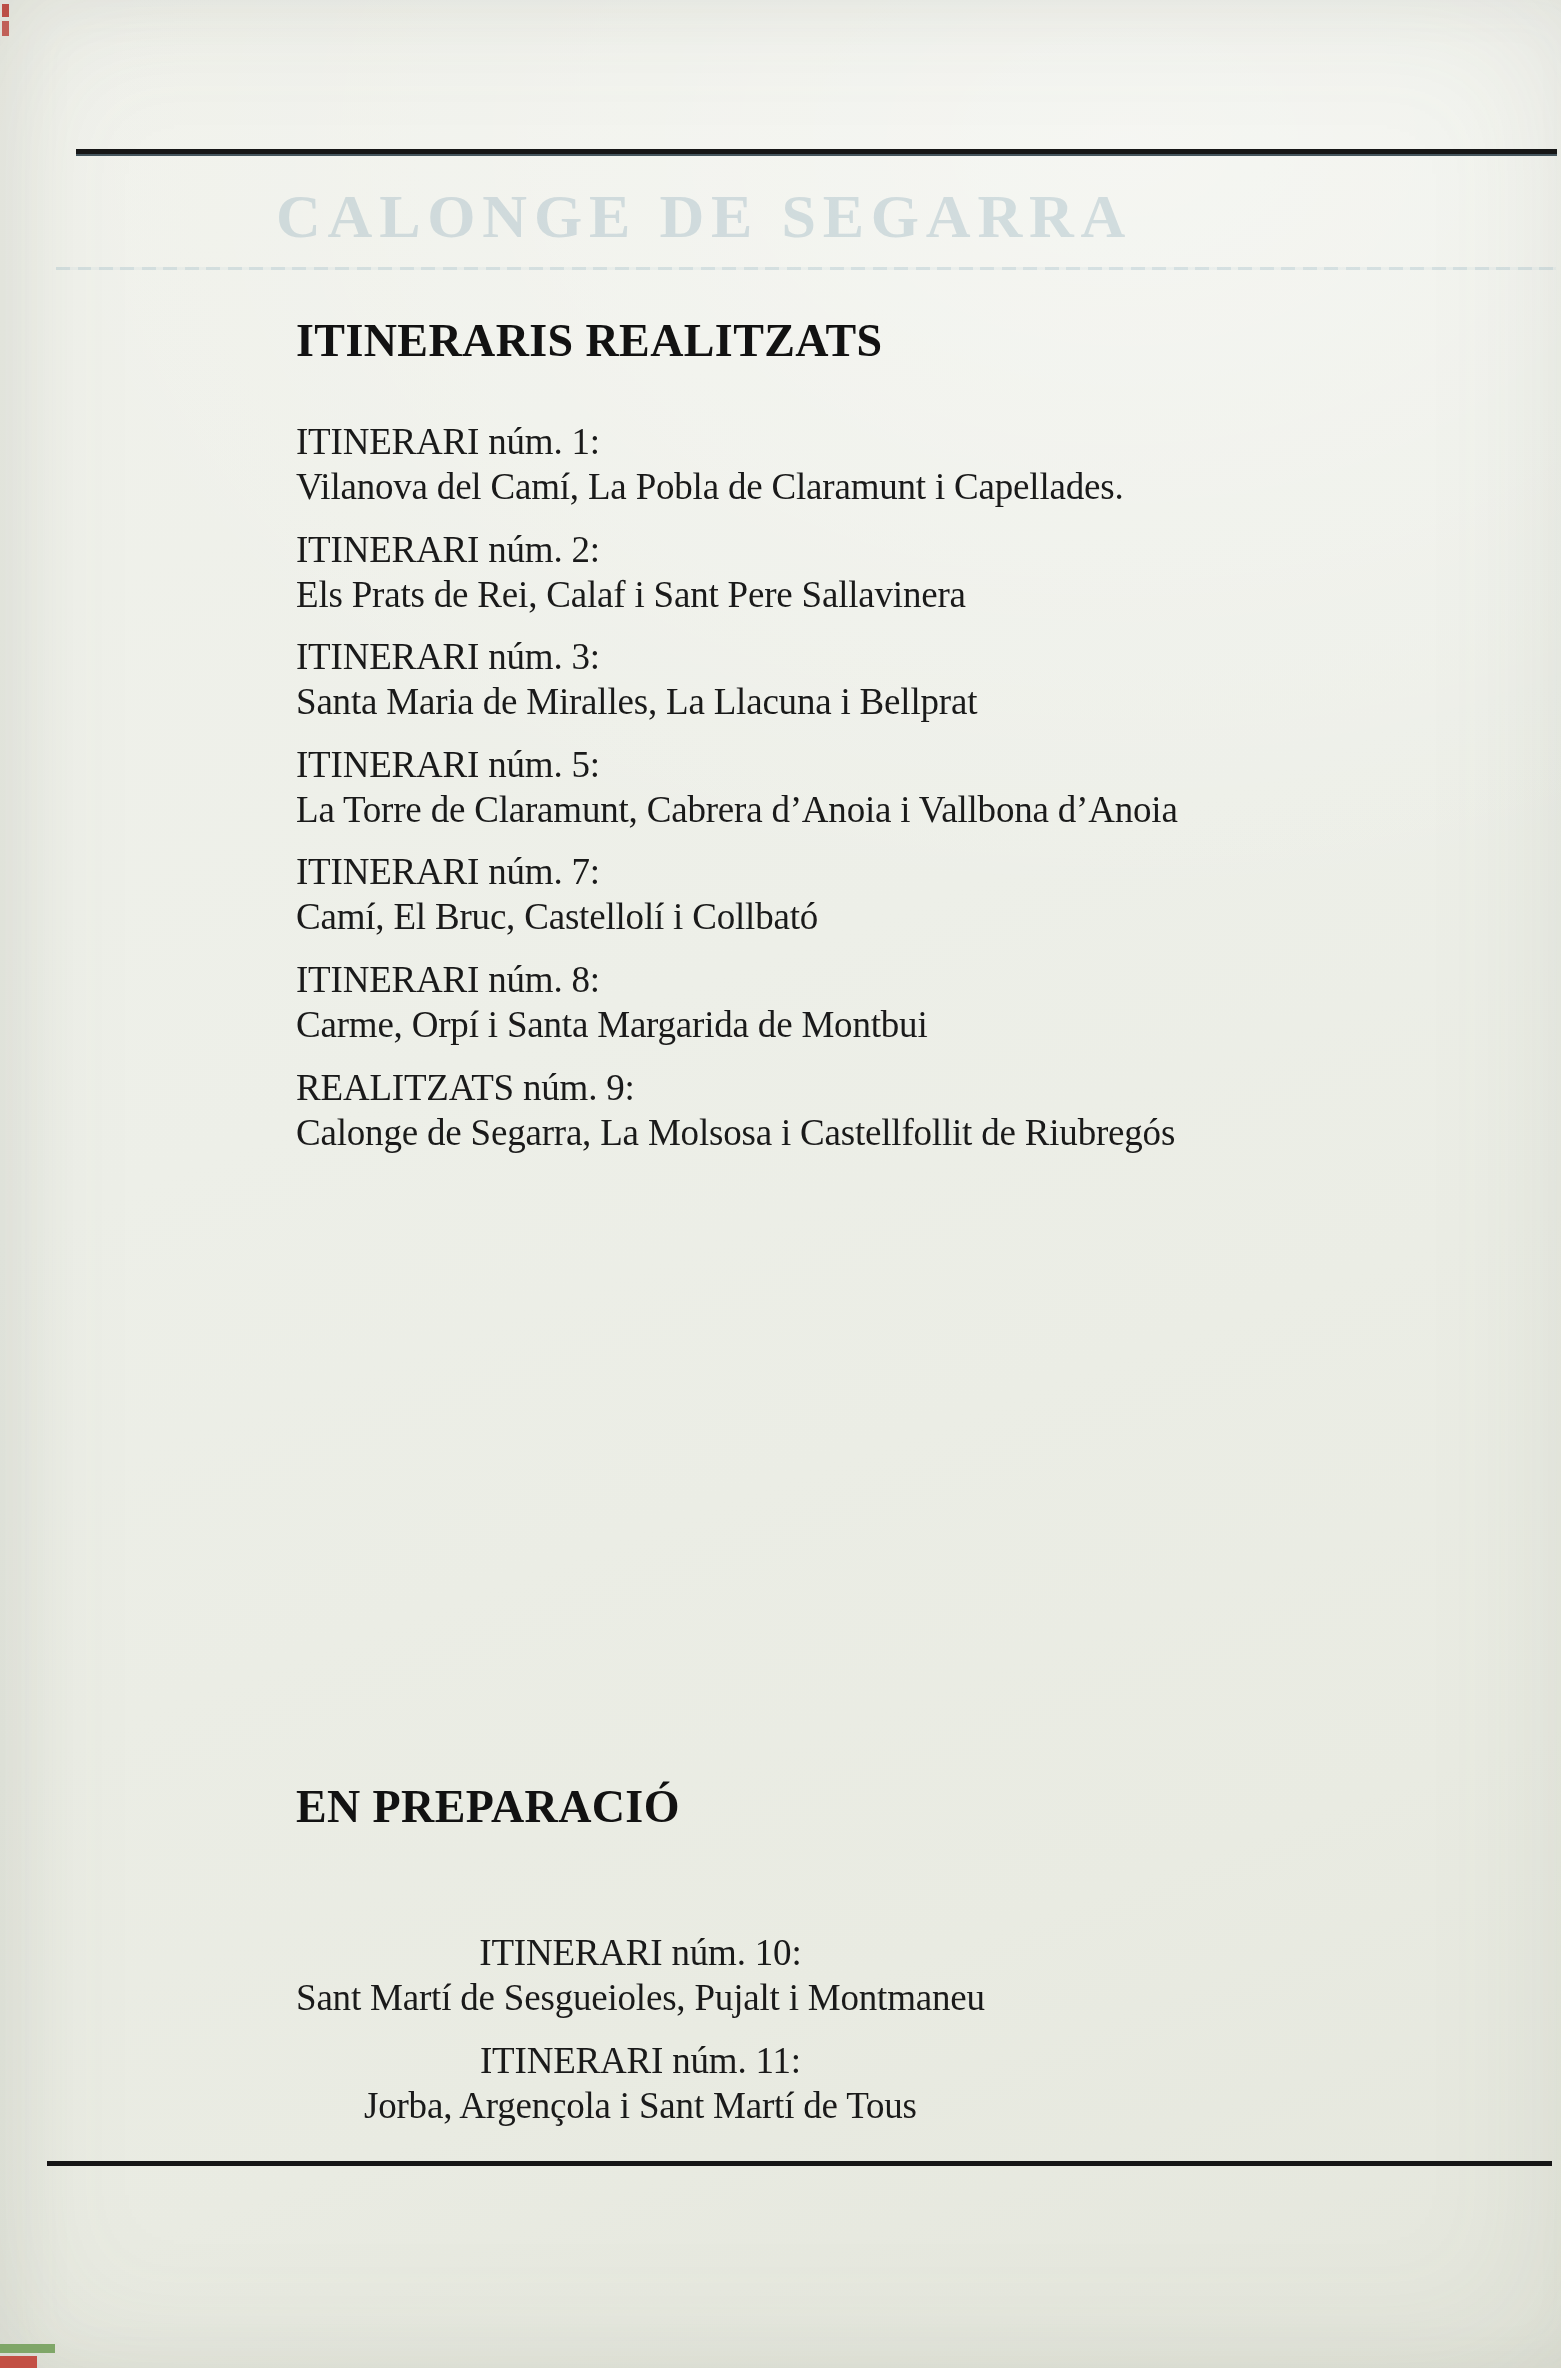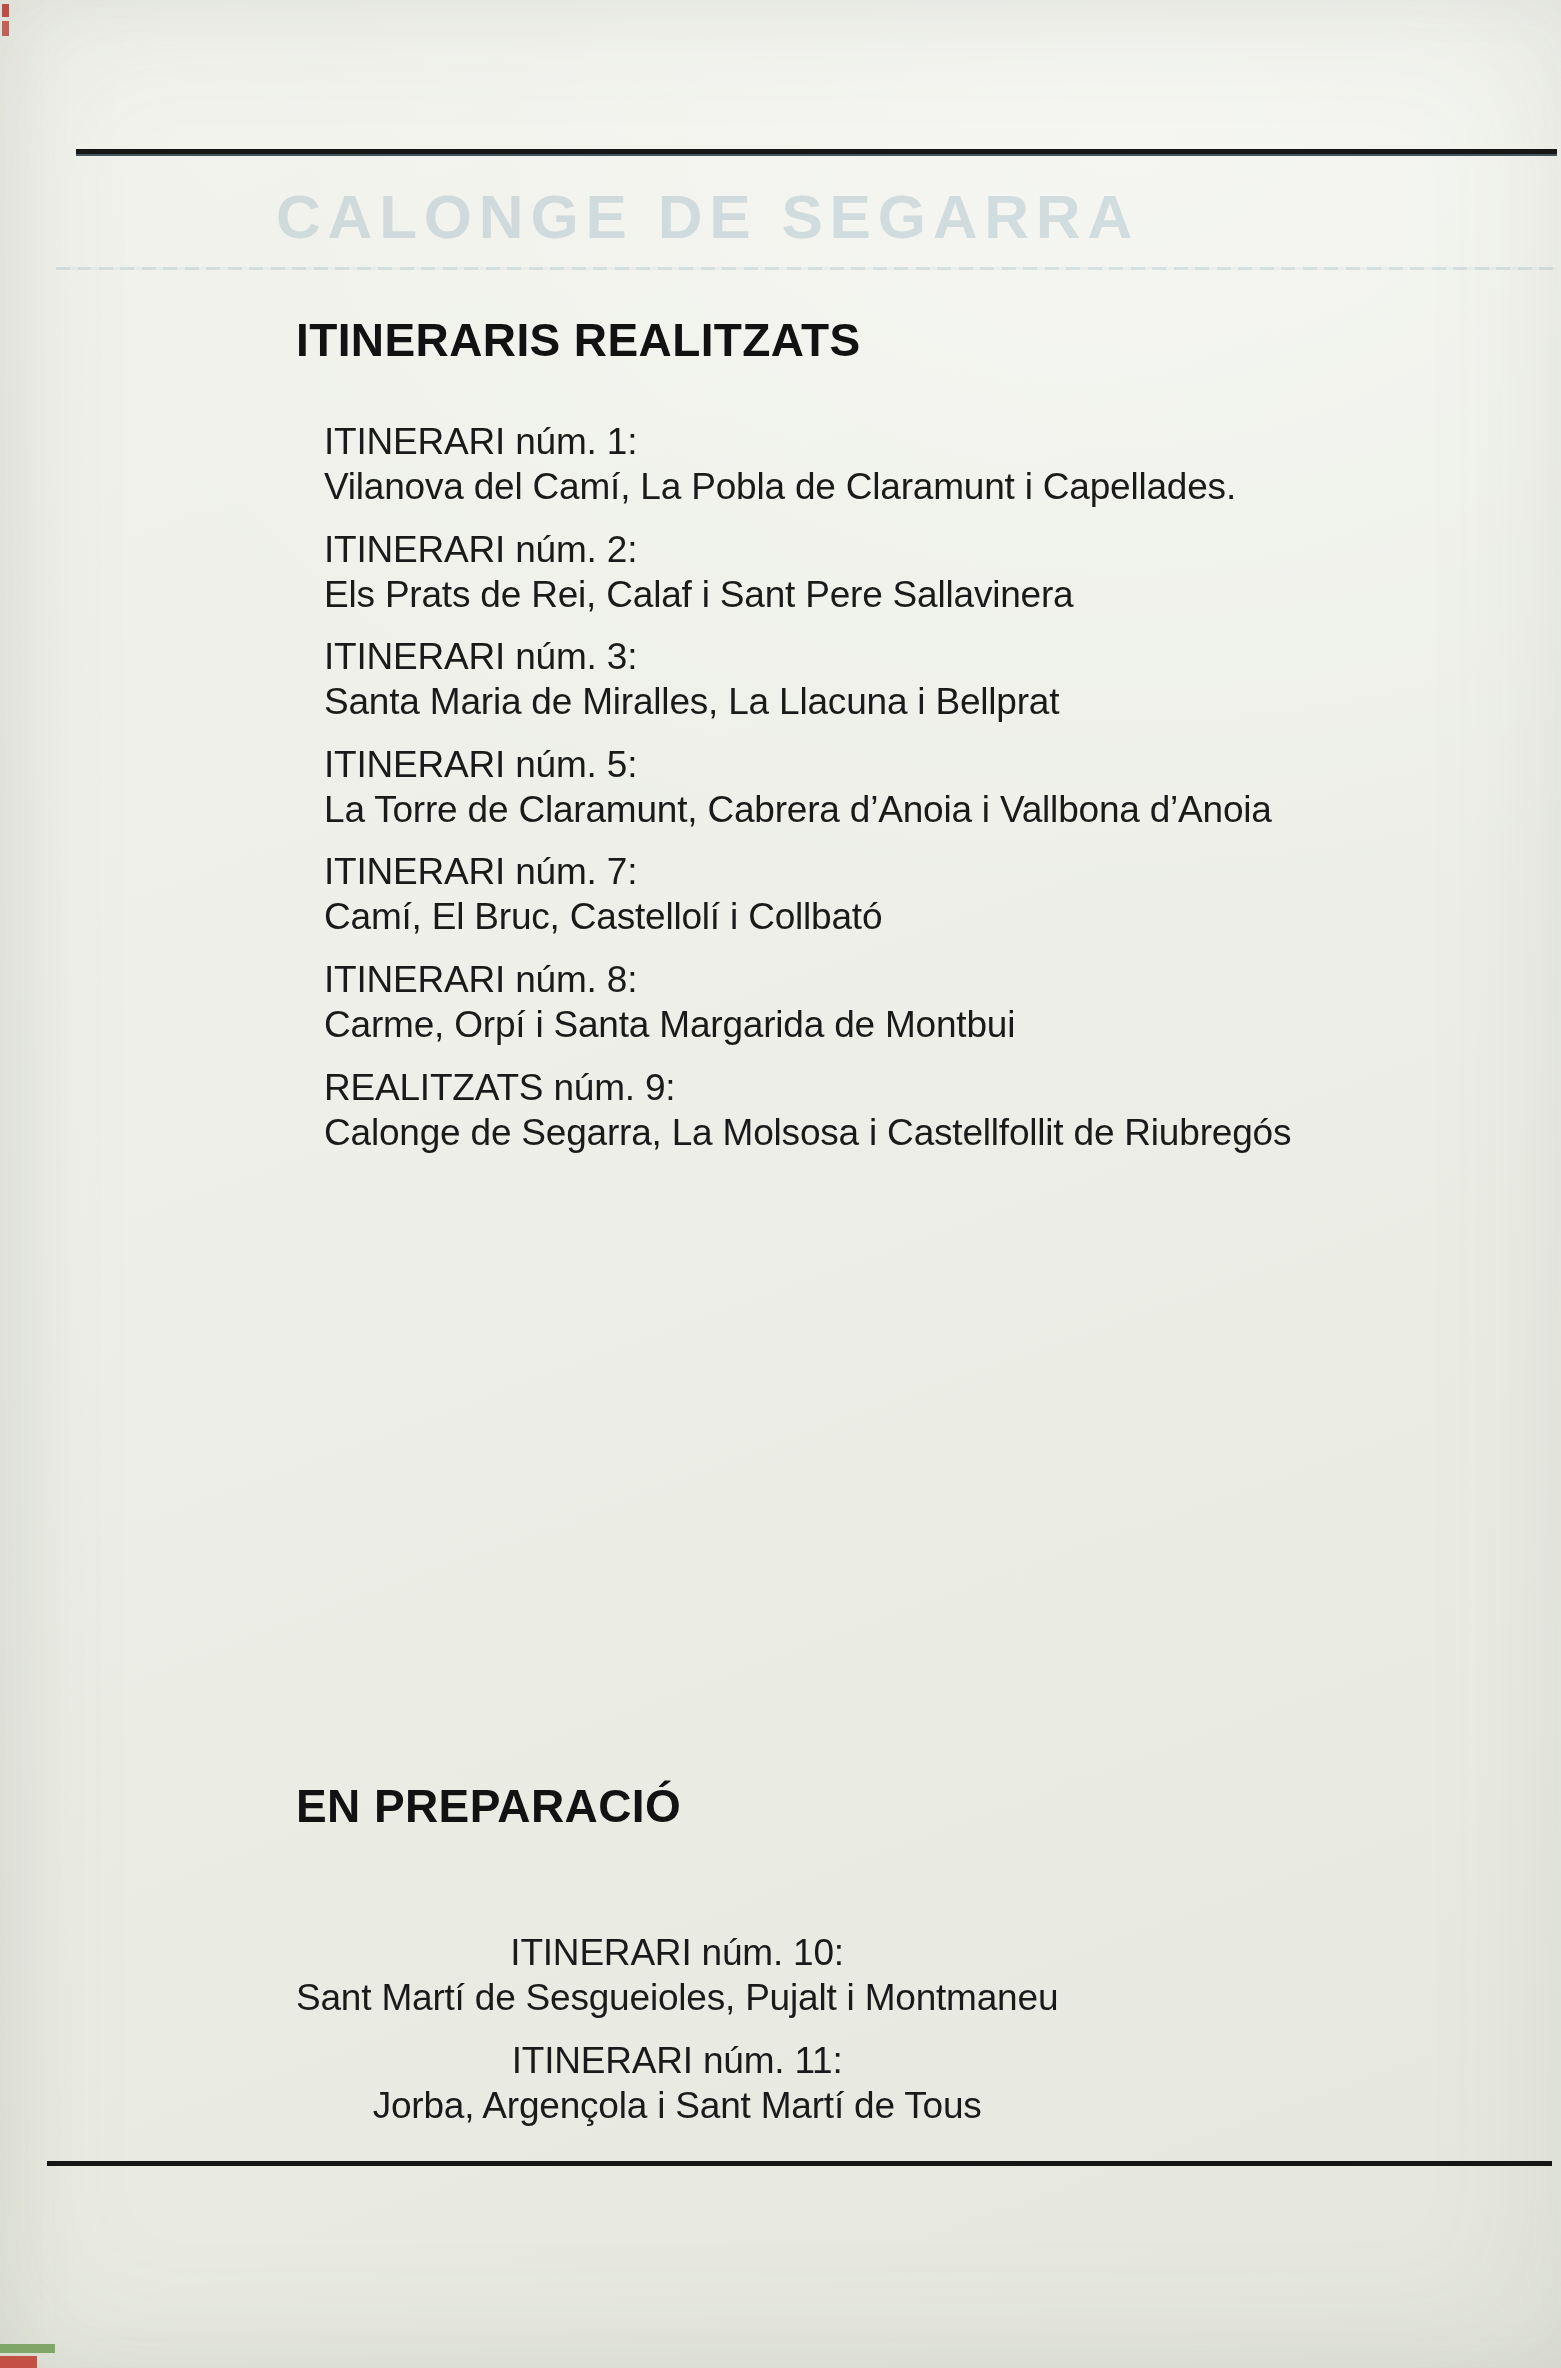--- a/index.html
+++ b/index.html
@@ -1,20 +1,20 @@
 <!DOCTYPE html>
 <html><head>
 <meta charset="utf-8">
 <style>
   html,body{margin:0;padding:0;background:#d8d9d2;}
   .page{
     position:relative;
     width:1561px;height:2369px;
     margin:0 auto;
-    font-family:Liberation Sans, sans-serif;
+    font-family:Liberation Serif, serif;
     color:#1a1a1a;
     background:
       radial-gradient(120% 55% at 72% 6%, rgba(255,255,255,.38), rgba(255,255,255,0) 60%),
       linear-gradient(160deg,#f1f2ec 0%,#edefe8 42%,#e9ebe2 78%,#e4e6dc 100%);
     box-shadow: inset 0 0 146px rgba(100,105,85,.10), inset 24.4px 0 59px rgba(100,105,85,.06);
     overflow:hidden;
   }
   .rule{
     position:absolute;
     height:4.9px;
@@ -52,21 +52,21 @@
   .section-realitzats{ top:318px; }
   .section-preparacio{ top:1784px; }
   .section-heading{
     font-size:46px;
     font-weight:700;
     line-height:45px;
     letter-spacing:0.4px;
     color:#121212;
     white-space:nowrap;
   }
-  .section-realitzats .items{ margin-top:56px;margin-left:28px; }
+  .section-realitzats .items{ margin-top:56px; }
   .section-preparacio .items{ margin-top:101px;text-align:center; }
   .item{ margin-top:17.6px; }
   .item:first-child{ margin-top:0; }
   .item-label, .item-places{ white-space:nowrap; }
   .edge-mark{ position:absolute; }
   .edge-red-dash-1{ left:2px; top:3.9px;  width:6.8px;  height:12.7px; background:rgba(181,52,44,.85); }
   .edge-red-dash-2{ left:2px; top:20.5px; width:6.8px;  height:15.6px; background:rgba(181,52,44,.75); }
   .edge-green-bar { left:0;  bottom:15.6px; width:55px; height:9.8px; background:rgba(110,156,85,.85); }
   .edge-red-bar   { left:0;  bottom:0;   width:37px; height:12.7px; background:rgba(190,55,43,.85); }
 </style>

